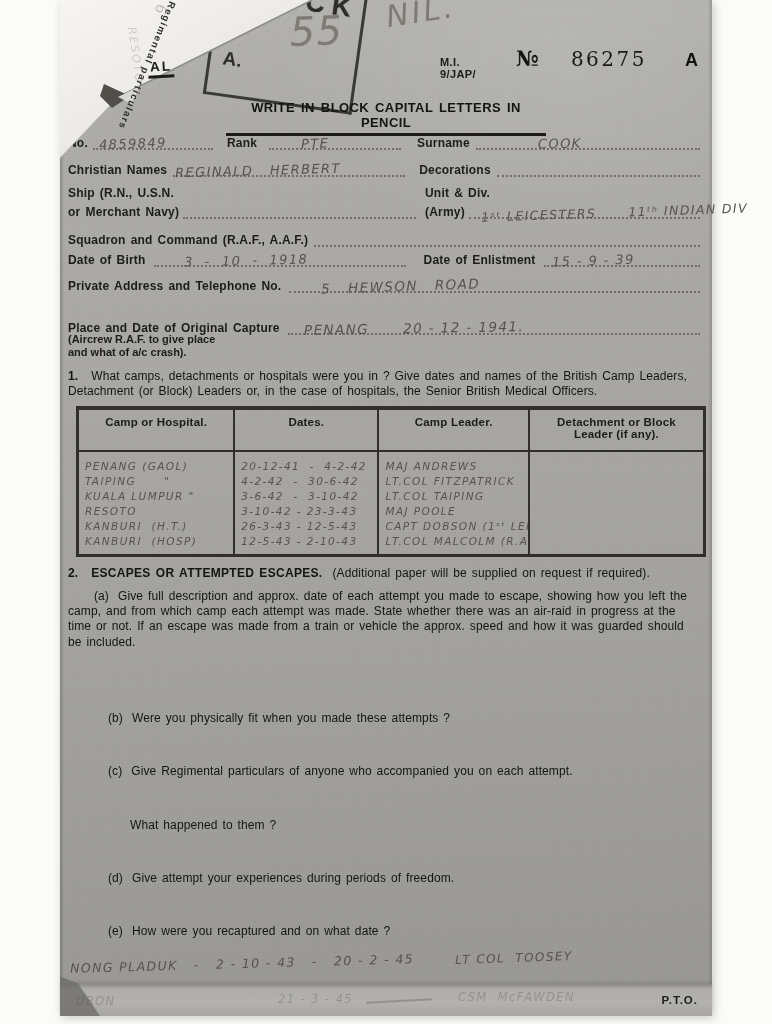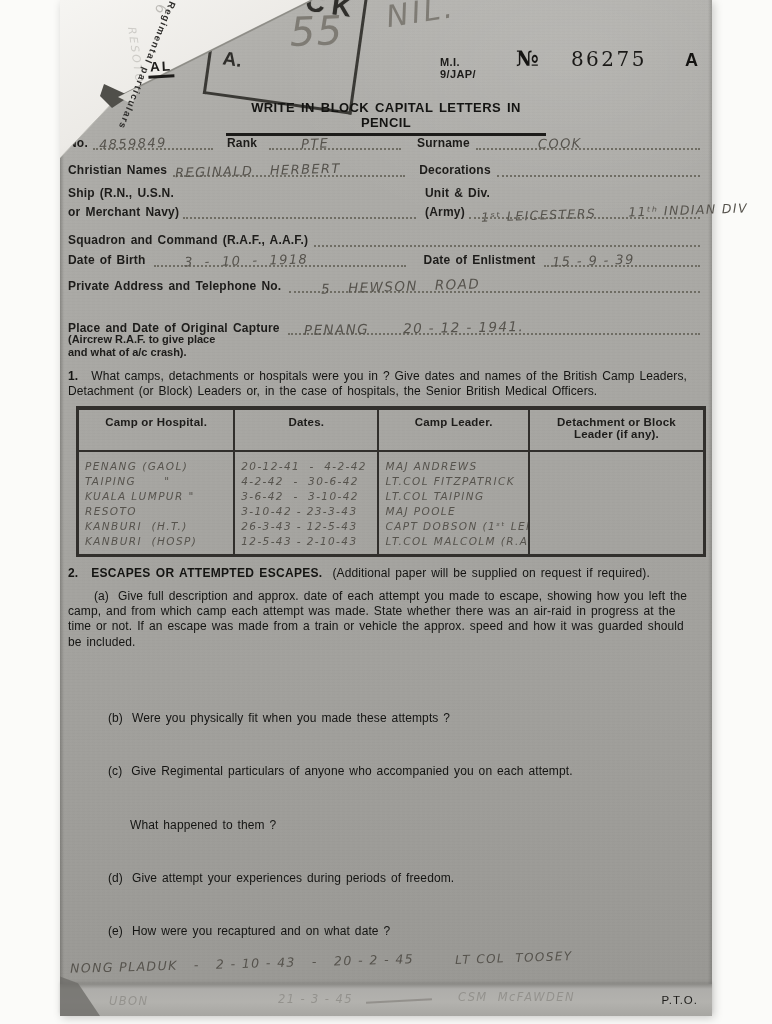--- a/index.html
+++ b/index.html
@@ -101,25 +101,25 @@
   .corner-dark {
     position:absolute; left:0; top:974px; width:40px; height:42px; z-index:3;
     background:#6e6d69; clip-path:polygon(0 6%, 45% 22%, 100% 100%, 0 100%);
     opacity:.8;
   }
   .edge-left  { position:absolute; left:0; top:150px; bottom:0; width:4px; z-index:2; background:linear-gradient(90deg, rgba(55,54,50,.30), rgba(0,0,0,0)); }
   .edge-right { position:absolute; right:0; top:0; bottom:0; width:4px; z-index:2; background:linear-gradient(270deg, rgba(55,54,50,.22), rgba(0,0,0,0)); }
   .foot-hw-1 { position:absolute; left:10px; top:956px; font-size:12.5px; transform:rotate(-1.6deg); z-index:3; }
   .foot-hw-leader { position:absolute; left:395px; top:951px; font-size:12px; transform:rotate(-2deg); z-index:3; }
   .faint { opacity:.32; }
-  .foot-faint-camp   { position:absolute; left:16px;  top:994px; font-size:11.5px; z-index:3;margin-left:33px; }
+  .foot-faint-camp   { position:absolute; left:16px;  top:994px; font-size:11.5px; z-index:3; }
   .foot-faint-dates  { position:absolute; left:218px; top:992px; font-size:11.5px; z-index:3; }
   .pencil-dash { position:absolute; left:306px; top:1000px; width:66px; border-top:2px solid #63605a; opacity:.4; transform:rotate(-3deg); z-index:3; }
   .foot-faint-leader { position:absolute; left:398px; top:990px; font-size:11.5px; z-index:3; }
-  .pto { position:absolute; right:14px; top:994px; font-size:11.5px; font-weight:400; color:#1e1d1b; letter-spacing:1px; z-index:3; }
+  .pto { position:absolute; right:14px; top:994px; font-size:11.5px; font-weight:700; color:#1e1d1b; letter-spacing:1px; z-index:3; }
   .cap-note { position:absolute; left:8px; top:333px; z-index:3; font-weight:700; font-size:11px; line-height:12.5px; color:#1d1c1a; }
 </style>
 </head>
 <body>
 
 <div class="page">
   <div class="grain"></div>
   <div class="edge-left"></div>
   <div class="edge-right"></div>
 

